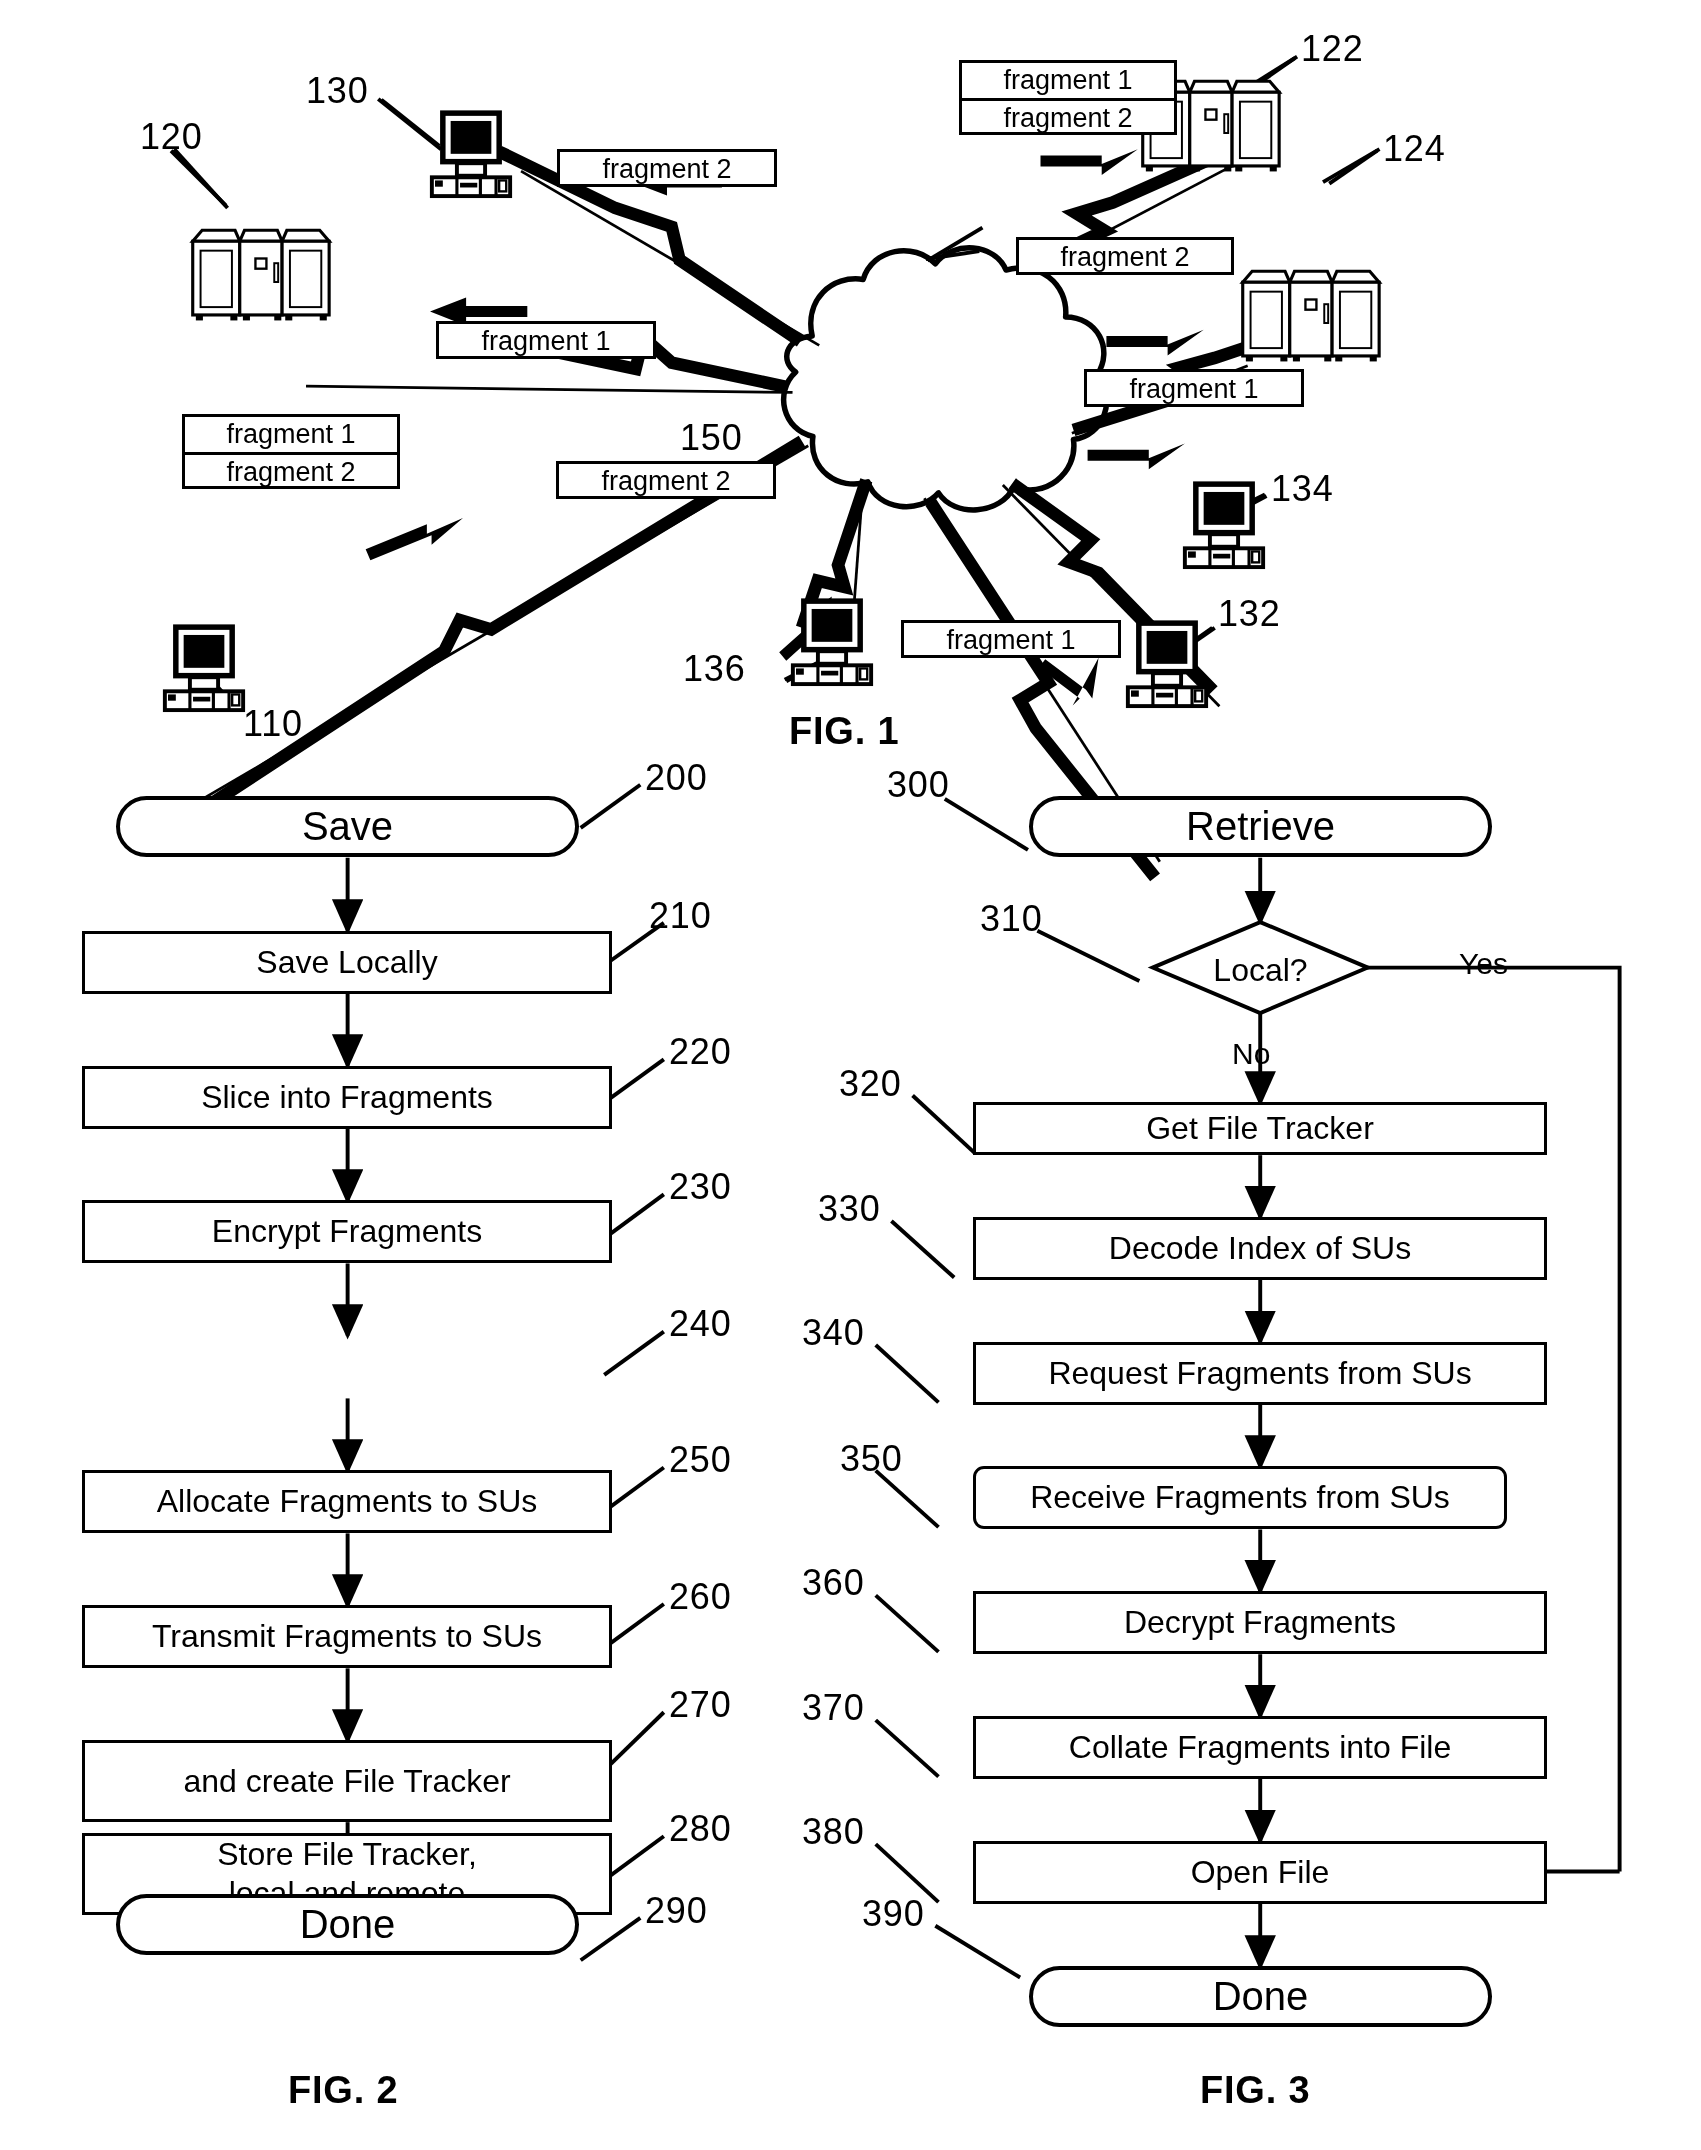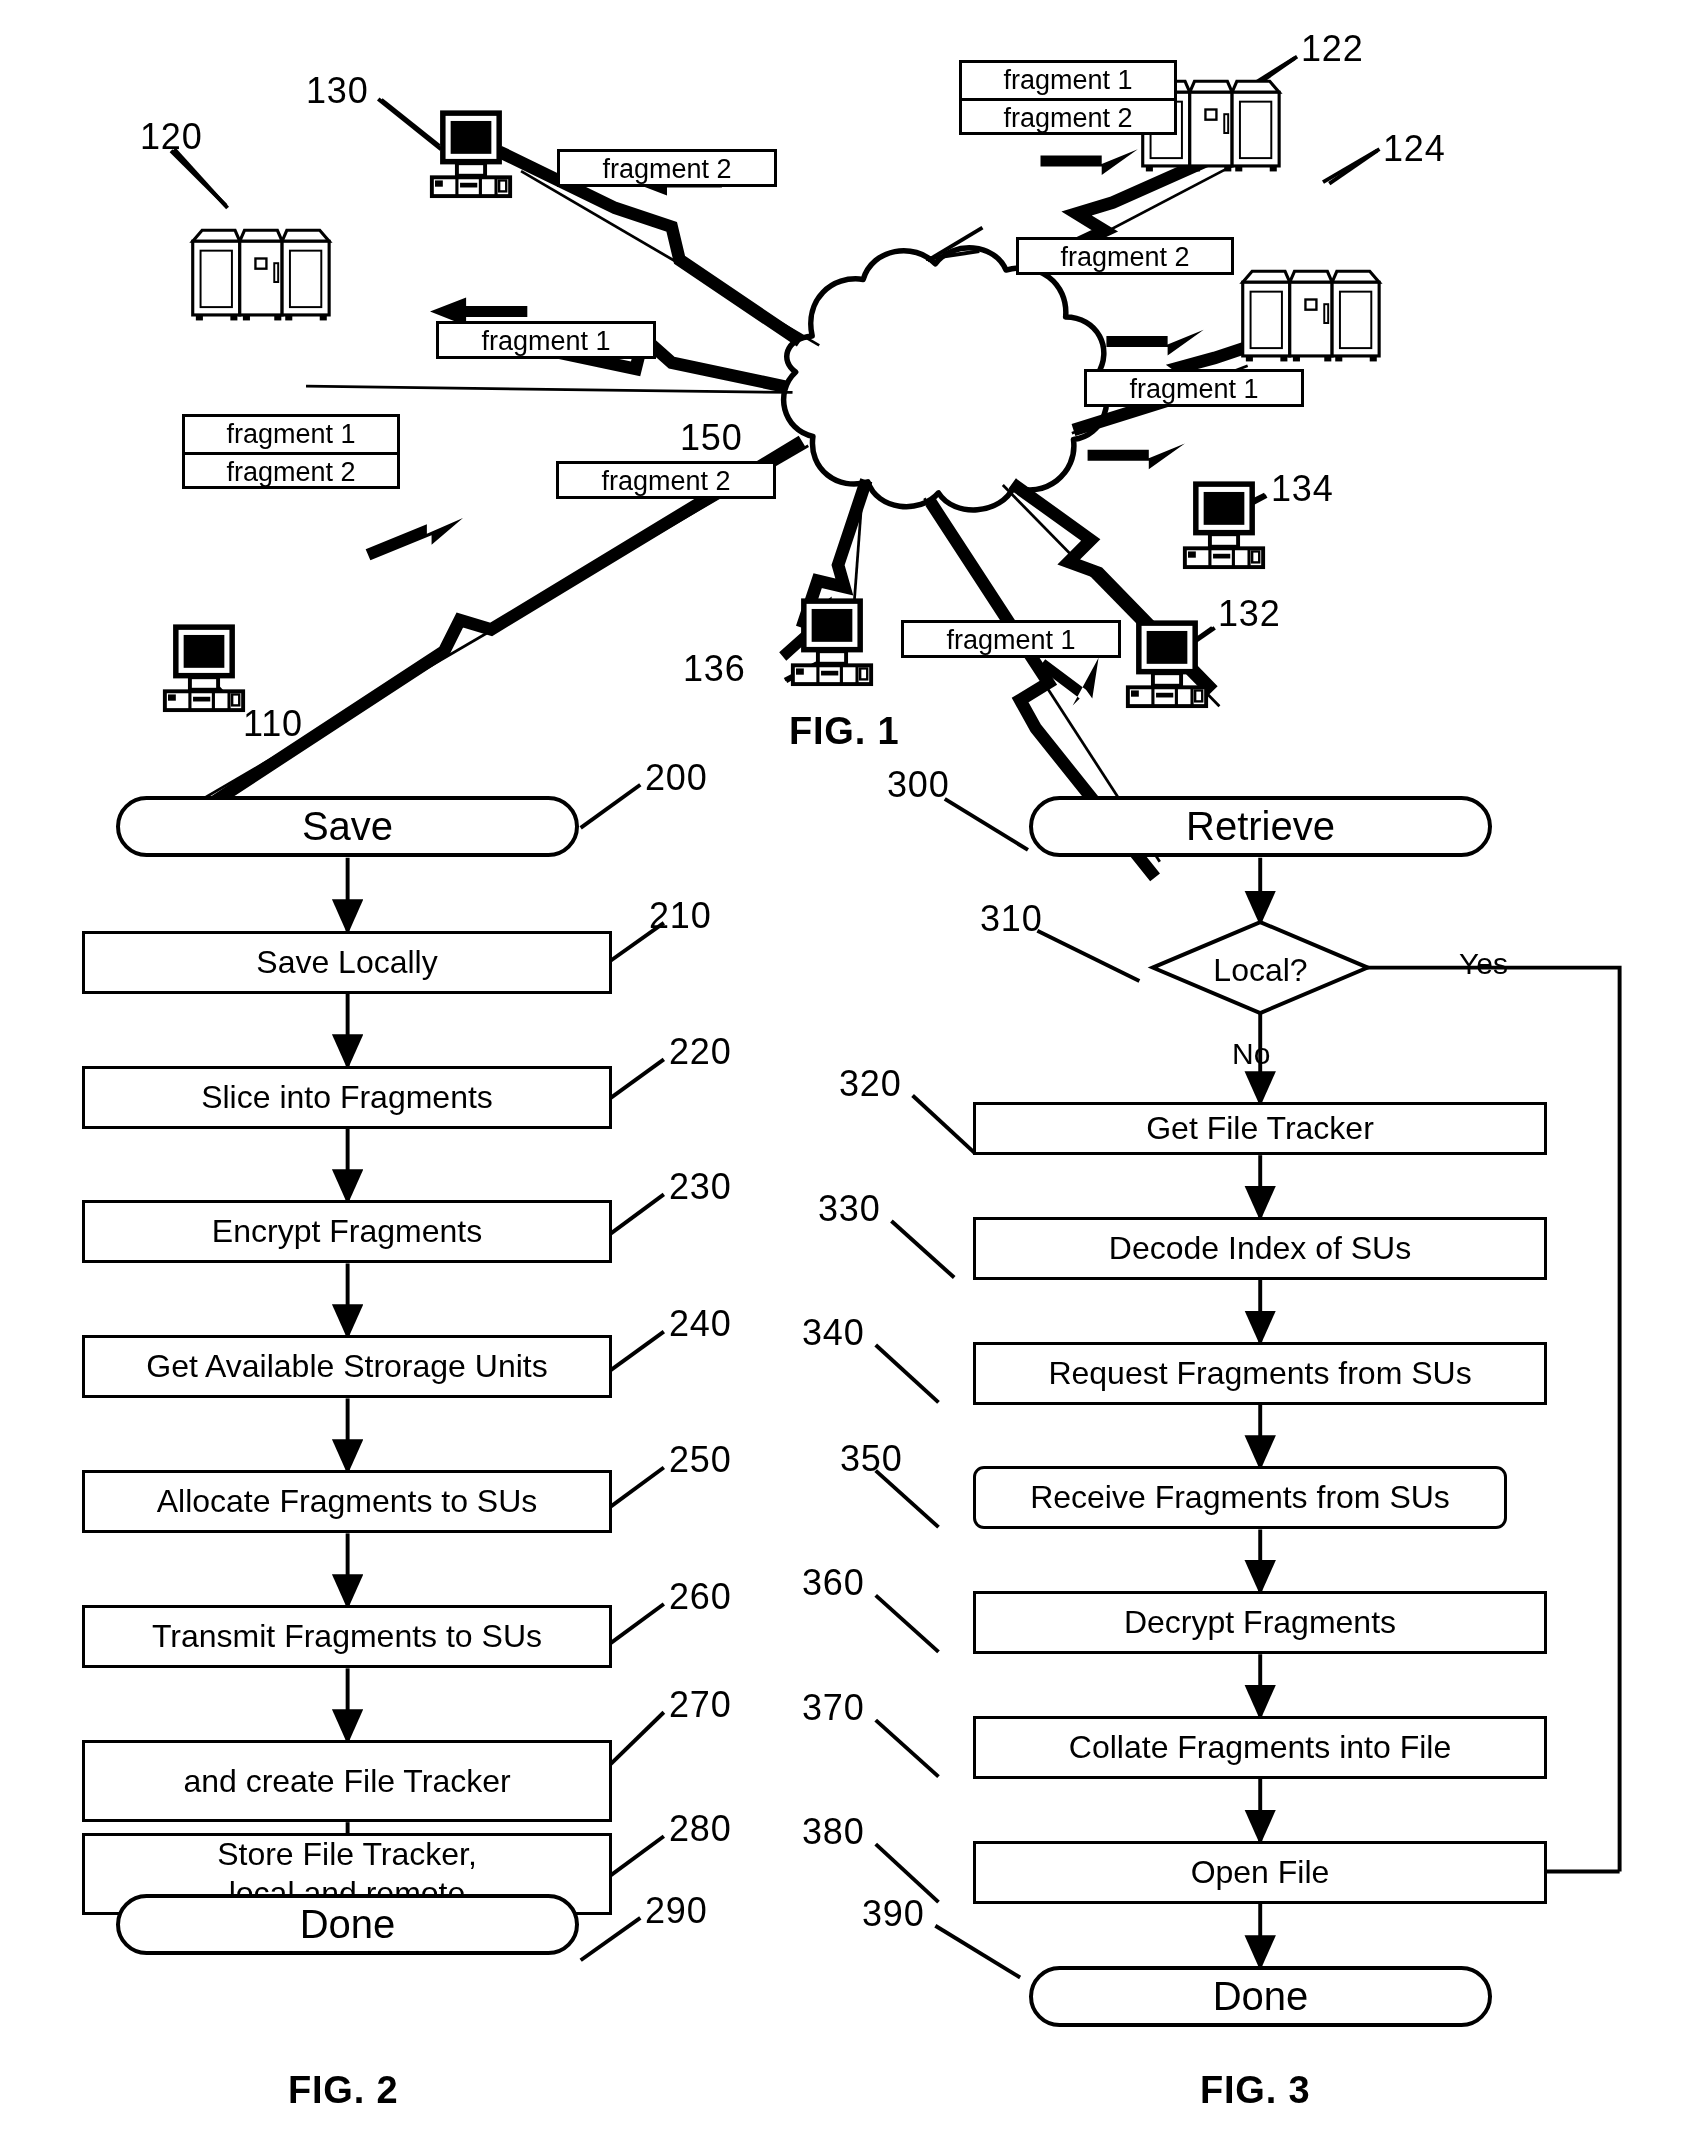--- a/index.html
+++ b/index.html
@@ -480,21 +480,20 @@
   <div class="ref" style="left:683px;top:651px;">136</div>
   <div class="ref" style="left:1271px;top:471px;">134</div>
   <div class="ref" style="left:1218px;top:596px;">132</div>
 
   <div class="fig-caption" style="left:789px;top:710px;">FIG. 1</div>
 
   <div class="term" style="left:116px;top:796px;width:463px;height:61px;">Save</div>
   <div class="proc" style="left:82px;top:931px;width:530px;height:63px;">Save Locally</div>
   <div class="proc" style="left:82px;top:1066px;width:530px;height:63px;">Slice into Fragments</div>
   <div class="proc" style="left:82px;top:1200px;width:530px;height:63px;">Encrypt Fragments</div>
-  <div class="proc" style="left:82px;top:1335px;width:530px;height:63px;">Get Available Strorage Units</div>
   <div class="proc" style="left:82px;top:1470px;width:530px;height:63px;">Allocate Fragments to SUs</div>
   <div class="proc" style="left:82px;top:1605px;width:530px;height:63px;">Transmit Fragments to SUs</div>
   <div class="proc" style="left:82px;top:1740px;width:530px;height:82px;flex-direction:column;">
     <span>and create File Tracker</span>
   </div>
   <div class="proc" style="left:82px;top:1833px;width:530px;height:82px;flex-direction:column;">
     <span>Store File Tracker,</span>
     <span>local and remote</span>
   </div>
   <div class="term" style="left:116px;top:1894px;width:463px;height:61px;">Done</div>

